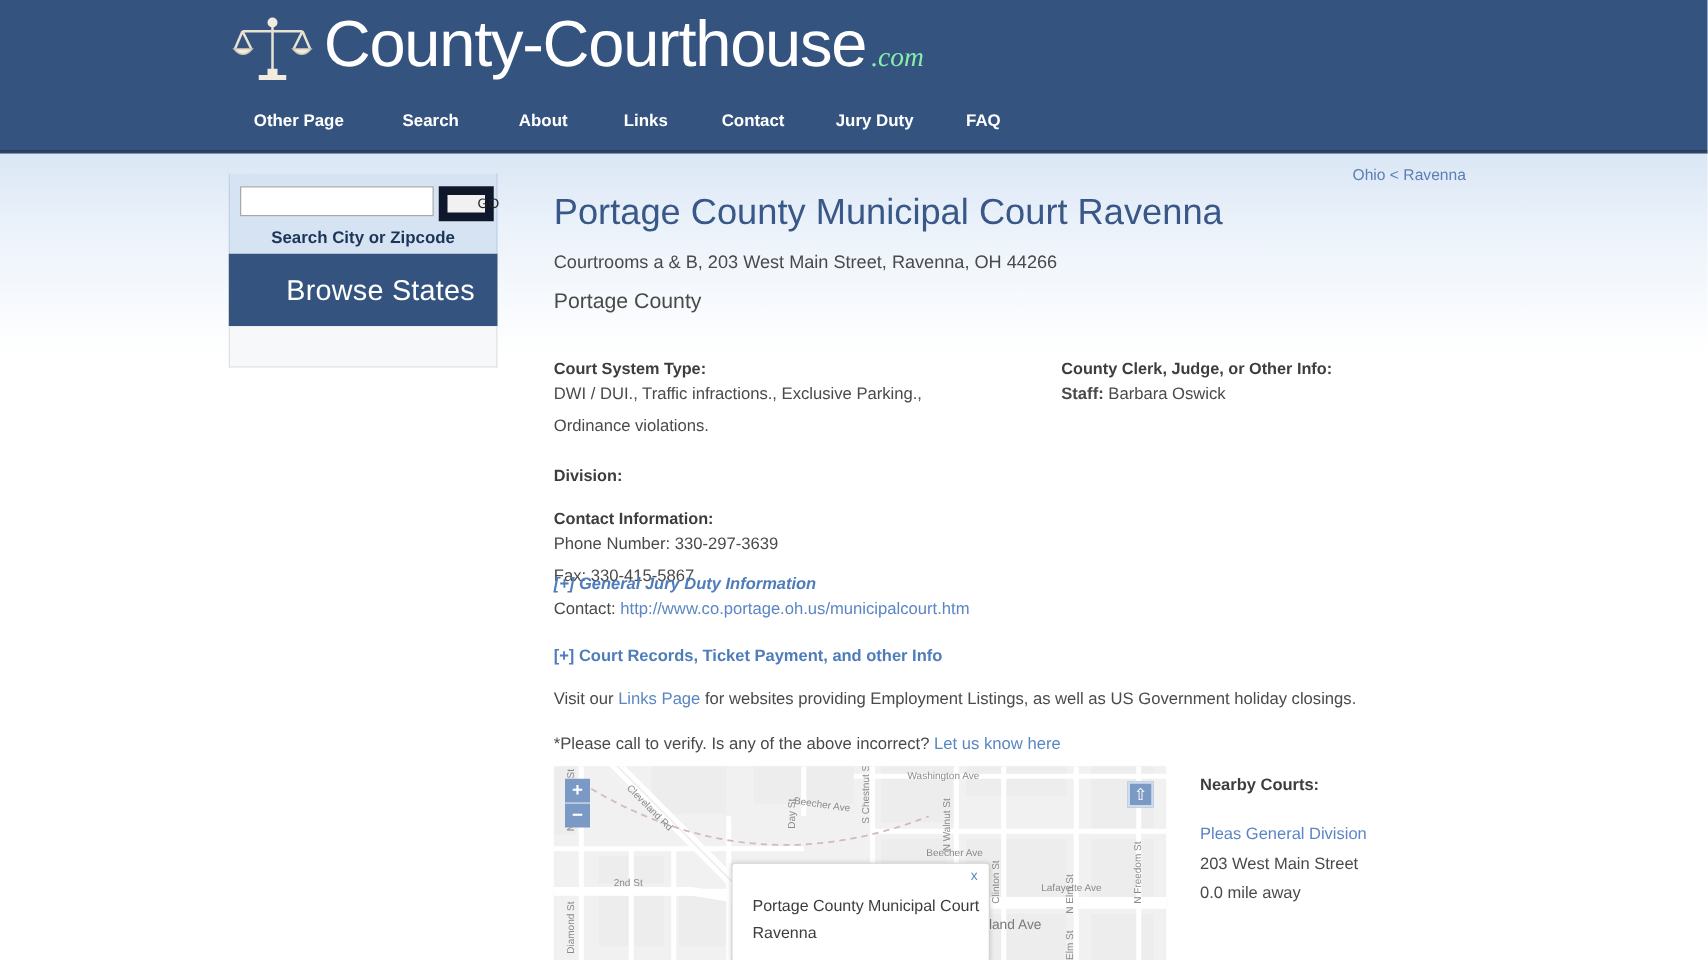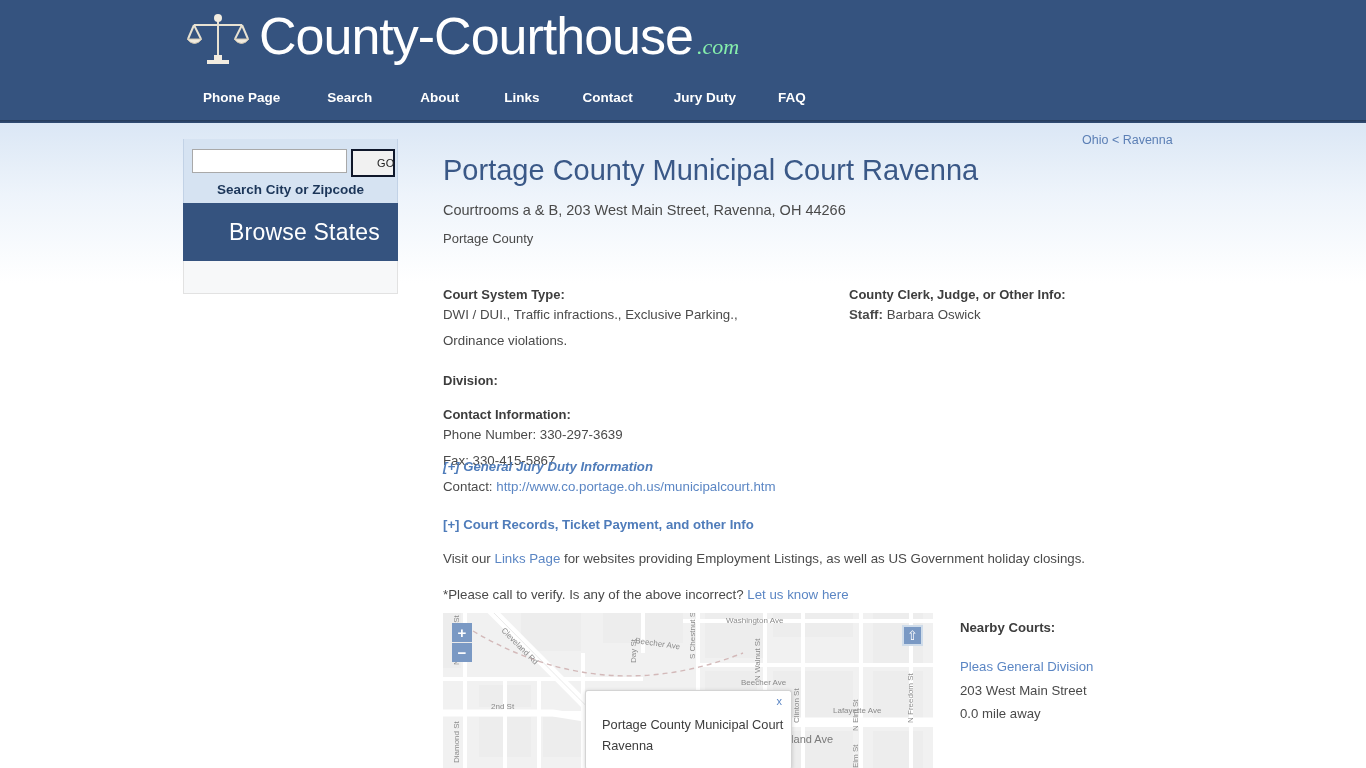--- a/index.html
+++ b/index.html
@@ -57,21 +57,21 @@
   }
   .search-row{display:flex;align-items:flex-start;}
   .search-input{
     width:155px;height:24px;box-sizing:border-box;
     border:1px solid #a9a9a9;background:#fff;
     font-family:"Liberation Sans", sans-serif;font-size:12px;
     padding:2px 4px;outline:none;
   }
   .go-btn{
     margin-left:4px;width:44px;height:28px;box-sizing:border-box;
-    background:#f1f1f1;border:2px solid #0f172a;
+    background:#f1f1f1;border:7px solid #0f172a;
     font-family:"Liberation Sans", sans-serif;font-size:11px;
     color:#222;cursor:pointer;letter-spacing:.3px;padding-left:24px;
   }
   .search-caption{
     text-align:center;font-size:13.5px;font-weight:bold;color:#1c3659;
     margin-top:5px;
   }
   .browse-states{
     width:215px;box-sizing:border-box;height:58px;
     background:#35537f;color:#fff;
@@ -87,21 +87,21 @@
   .breadcrumb{
     position:absolute;left:1082px;top:133px;
     font-size:12.5px;color:#5b7fb5;
   }
   .breadcrumb a{color:#5b7fb5;text-decoration:none;}
   h1.page-title{
     margin:0;padding:0;position:absolute;left:443px;top:153px;
     font-size:29px;font-weight:400;color:#3a5887;line-height:34px;
   }
   .addr-line{position:absolute;left:443px;top:202px;font-size:14.5px;color:#4a4a4a;}
-  .county-line{position:absolute;left:443px;top:231px;font-size:13px;color:#4a4a4a;}
+  .county-line{position:absolute;left:443px;top:231px;font-size:17px;color:#4a4a4a;}
   .detail-left{position:absolute;left:443px;top:285px;width:400px;}
   .detail-right{position:absolute;left:849px;top:285px;width:330px;}
   .lbl{font-size:13px;font-weight:bold;color:#3d3d3d;display:block;}
   .val{font-size:13.3px;color:#4a4a4a;display:block;}
   .sp6{height:6px;}
   .sp14{height:14px;}
   .sp20{height:20px;}
   .lrow{line-height:20px;}
   a.lnk{color:#5b86c4;text-decoration:none;}
   .plus-link{
@@ -182,21 +182,21 @@
           <rect x="29" y="43" width="8" height="5" fill="#f2ece0"></rect>
           <rect x="22" y="48" width="22" height="4" fill="#f2ece0"></rect>
         </svg>
       </span>
       <span class="brand">
         <span>County-Courthouse</span><span class="dotcom">.com</span>
       </span>
     </div>
 
     <nav class="nav">
-      <a href="#">Phone Page</a><a href="#">Search</a><a href="#">About</a><a href="#">Links</a><a href="#">Contact</a><a href="#">Jury Duty</a><a href="#">FAQ</a>
+      <a href="#">Other Page</a><a href="#">Search</a><a href="#">About</a><a href="#">Links</a><a href="#">Contact</a><a href="#">Jury Duty</a><a href="#">FAQ</a>
     </nav>
   </div>
   <div class="header-shadow"></div>
 </div>
 
 <div class="page-bg"></div>
 
 <aside class="sidebar">
   <div class="search-box">
     <div class="search-row">

